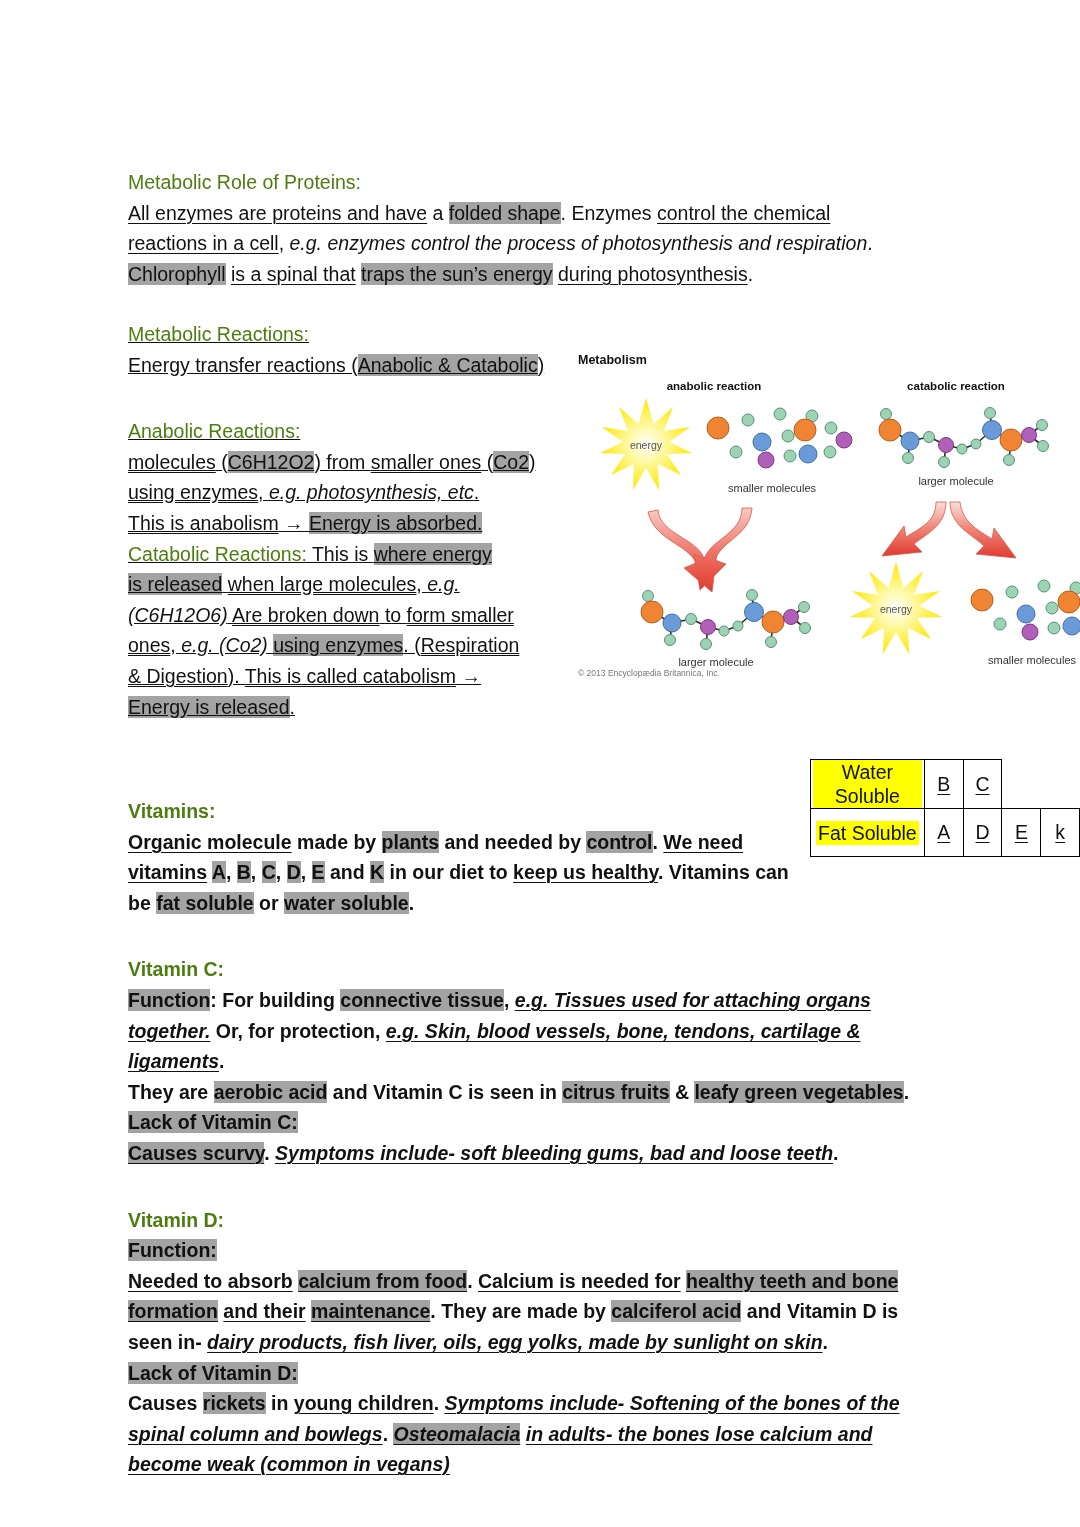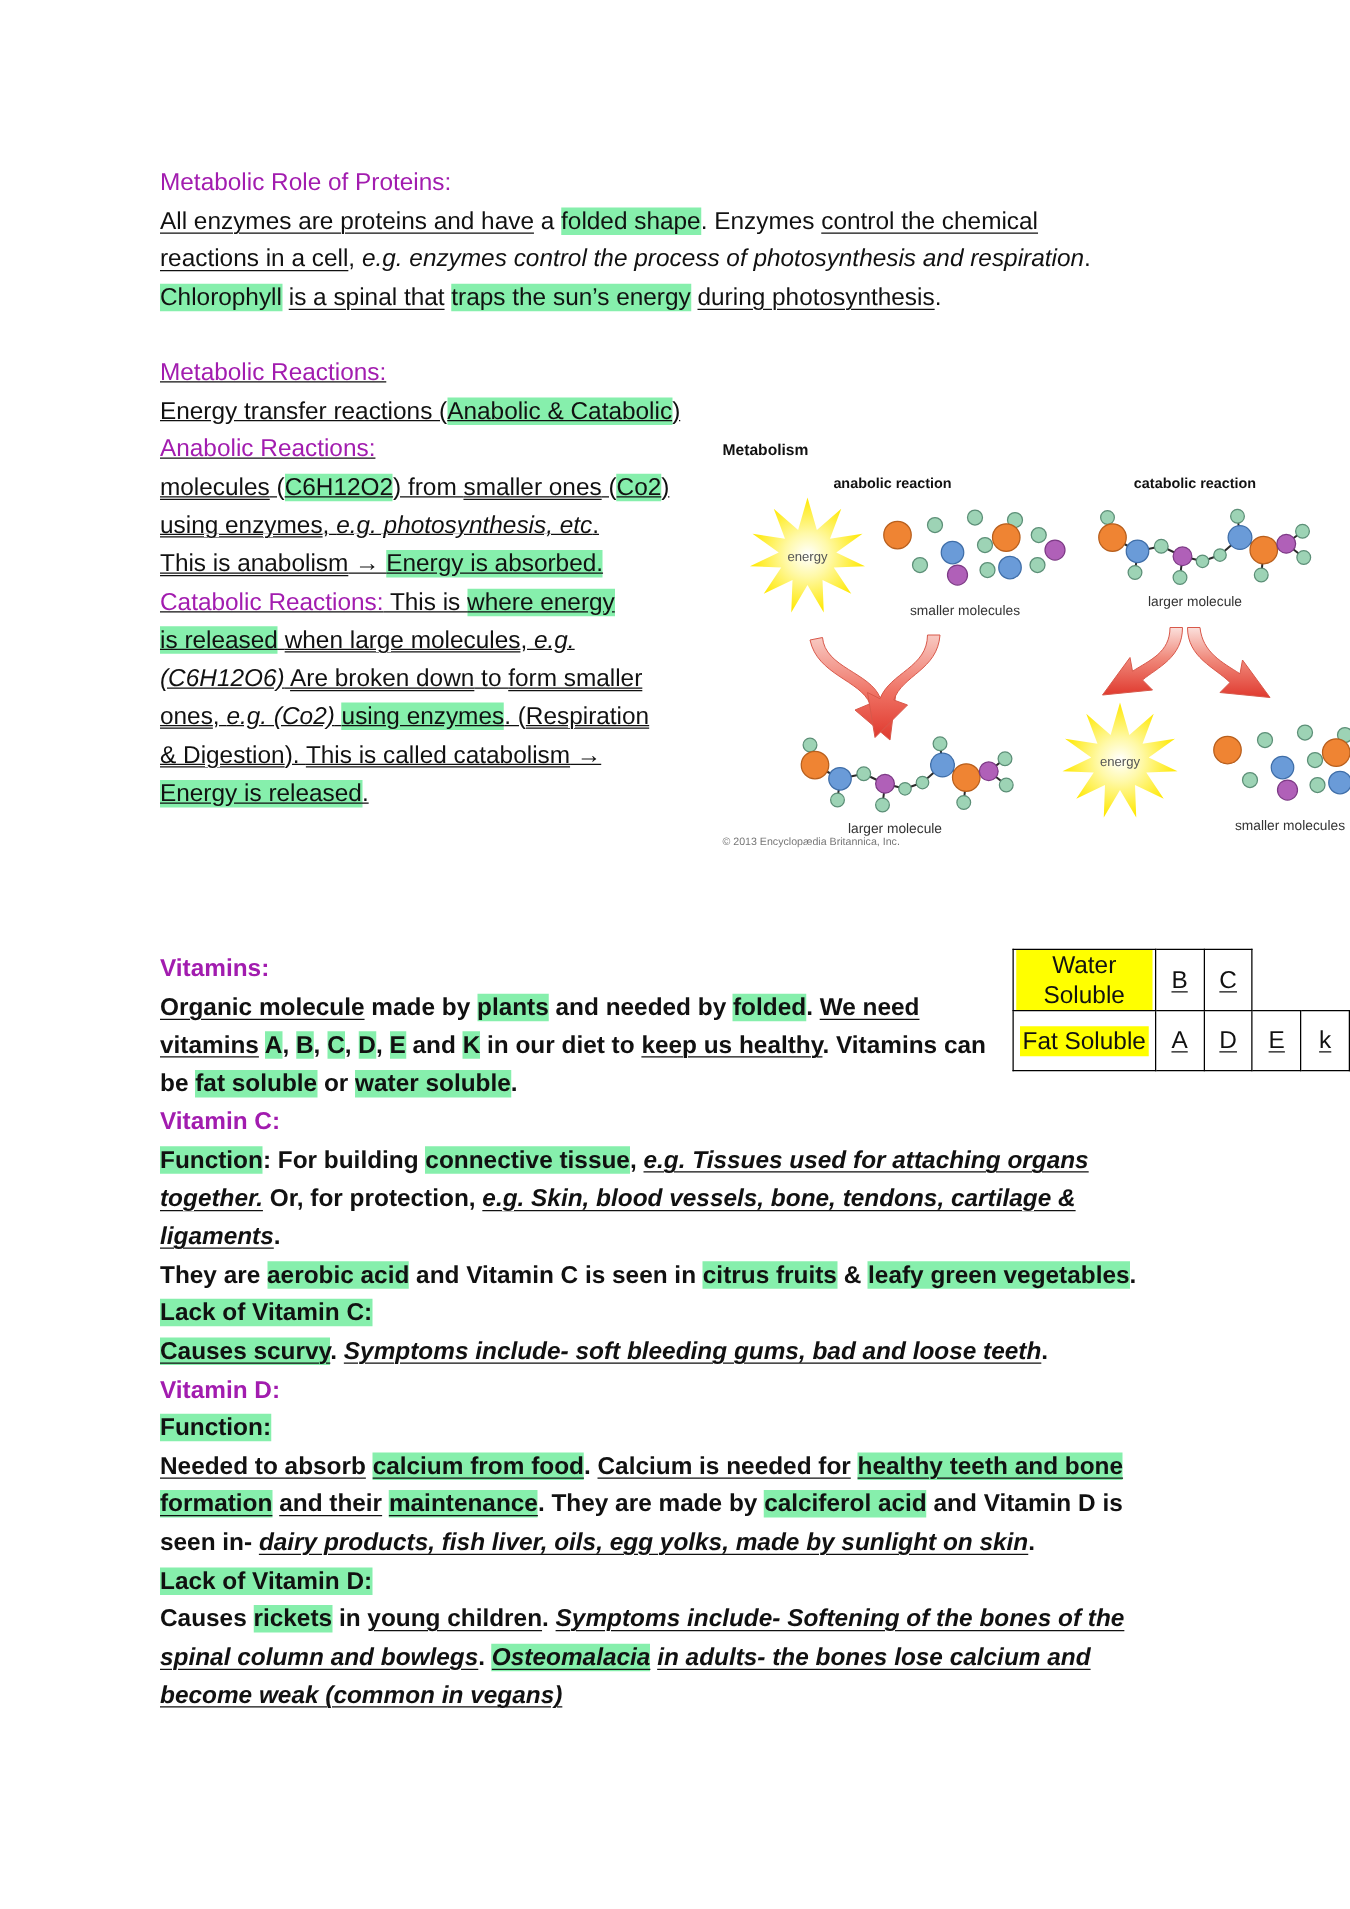--- a/index.html
+++ b/index.html
@@ -10,22 +10,22 @@
     font-family:"Liberation Sans", sans-serif;
     color:#111111;
     position:relative;
     overflow:hidden;
   }
   .page { position:absolute; inset:0; }
 
   
   .block { position:absolute; }
   .line { font-size:19.5px; line-height:30.6px; white-space:nowrap; }
-  .hd { color:#a21caf; font-size:19.5px; line-height:30.6px; white-space:nowrap; }
-  .hl { background:#86efac; }
+  .hd { color:#4d7c0f; font-size:19.5px; line-height:30.6px; white-space:nowrap;margin-top:36px; }
+  .hl { background:#a3a3a3; }
   .u  { text-decoration:underline; text-underline-offset:3px; text-decoration-thickness:1px; }
   .it { font-style:italic;margin-top:24px; }
 
   
   .col-left { left:128px; width:470px; }
 
   #sec-proteins  { left:128px; top:131px; }
   #sec-reactions { left:128px; top:283px;text-decoration:underline; }
   #sec-vitamins  { left:128px; top:760px;font-weight:bold; }
 
@@ -200,21 +200,21 @@
           <use href="#smallMols"></use>
         </g>
       <text id="fig-small-2" x="456" y="312" text-anchor="middle" font-family="Liberation Sans, sans-serif" font-size="11" fill="#333">smaller molecules</text>
 
       <text id="fig-credit" x="2" y="324" font-family="Liberation Sans, sans-serif" font-size="8.5" fill="#777">© 2013 Encyclopædia Britannica, Inc.</text>
     </svg>
   </div>
 
   <div class="block" id="sec-vitamins">
     <div class="hd">Vitamins:</div>
-    <div class="line"><span class="u">Organic molecule</span><span> made by </span><span class="hl">plants</span><span> and needed by </span><span class="hl">folded</span><span>. </span><span class="u">We need</span></div>
+    <div class="line"><span class="u">Organic molecule</span><span> made by </span><span class="hl">plants</span><span> and needed by </span><span class="hl">control</span><span>. </span><span class="u">We need</span></div>
     <div class="line"><span class="u">vitamins</span><span> </span><span class="hl">A</span><span>, </span><span class="hl">B</span><span>, </span><span class="hl">C</span><span>, </span><span class="hl">D</span><span>, </span><span class="hl">E</span><span> and </span><span class="hl">K</span><span> in our diet to </span><span class="u">keep us healthy</span><span>. Vitamins can</span></div>
     <div class="line"><span>be </span><span class="hl">fat soluble</span><span> or </span><span class="hl">water soluble</span><span>.</span></div>
 
     <div class="hd">Vitamin C:</div>
     <div class="line"><span class="hl">Function</span><span>: For building </span><span class="hl">connective tissue</span><span>, </span><span class="u it">e.g. Tissues used for attaching organs</span></div>
     <div class="line"><span class="u it">together.</span><span> Or, for protection, </span><span class="u it">e.g. Skin, blood vessels, bone, tendons, cartilage &amp;</span></div>
     <div class="line"><span class="u it">ligaments</span><span>.</span></div>
     <div class="line"><span>They are </span><span class="hl">aerobic acid</span><span> and Vitamin C is seen in </span><span class="hl">citrus fruits</span><span> &amp; </span><span class="hl">leafy green vegetables</span><span>.</span></div>
     <div class="line"><span class="hl">Lack of Vitamin C:</span></div>
     <div class="line"><span class="hl u">Causes scurvy</span><span>. </span><span class="u it">Symptoms include- soft bleeding gums, bad and loose teeth</span><span>.</span></div>

